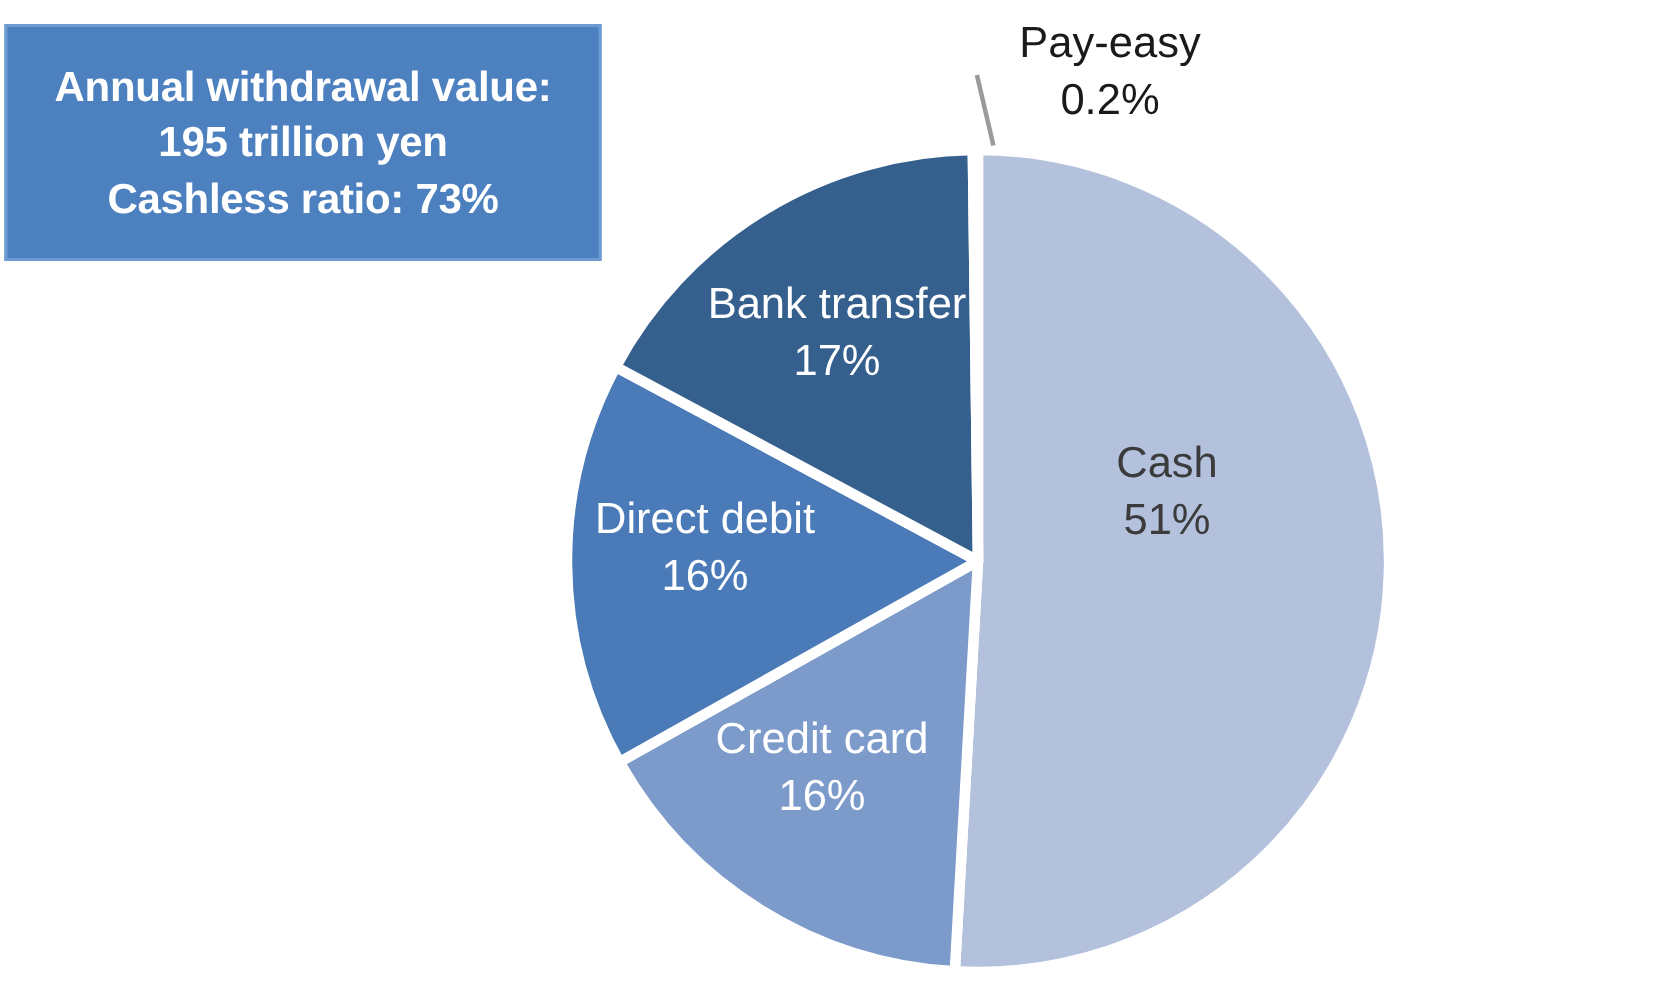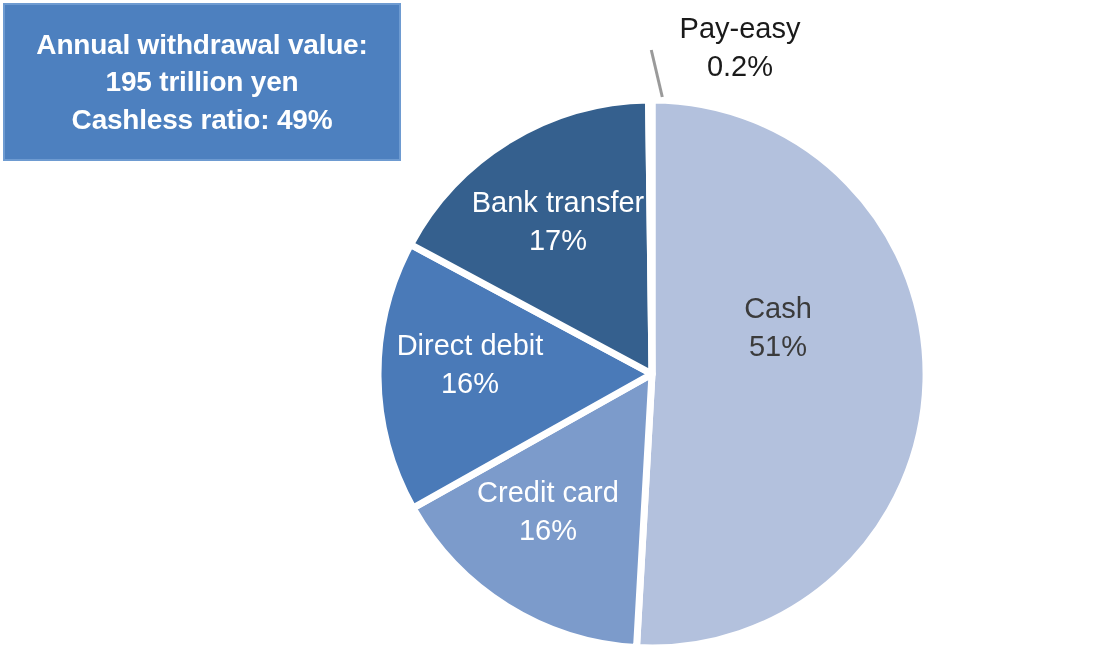--- a/index.html
+++ b/index.html
@@ -20,21 +20,21 @@
     left: 0;
     top: 0;
     width: 1120px;
     height: 668px;
   }
 
   
   .summary-box {
     position: absolute;
     left: 3px;
-    top: 3px;
+    top: 16px;
     width: 398px;
     height: 158px;
     background: #4D80BF;
     border: 2px solid #6E9BD1;
     box-sizing: border-box;
     display: flex;
     flex-direction: column;
     align-items: center;
     justify-content: center;
     color: #ffffff;
@@ -65,21 +65,21 @@
   }
 </style>
 </head>
 <body>
 
 <div id="chart-root">
 
   <div class="summary-box">
     <div class="summary-line">Annual withdrawal value:</div>
     <div class="summary-line">195 trillion yen</div>
-    <div class="summary-line">Cashless ratio: 49%</div>
+    <div class="summary-line">Cashless ratio: 73%</div>
   </div>
 
   <svg class="pie-svg" width="1120" height="668" viewBox="0 0 1120 668">
     <g id="pie-slices">
         <path d="M 652 374 L 652.00 100.00 A 274 274 0 1 1 636.54 647.56 Z" fill="#B3C1DD" stroke="#FFFFFF" stroke-width="7" stroke-linejoin="round"></path>
         <path d="M 652 374 L 636.54 647.56 A 274 274 0 0 1 413.01 508.01 Z" fill="#7C9BCB" stroke="#FFFFFF" stroke-width="7" stroke-linejoin="round"></path>
         <path d="M 652 374 L 413.01 508.01 A 274 274 0 0 1 410.53 244.51 Z" fill="#4A7AB8" stroke="#FFFFFF" stroke-width="7" stroke-linejoin="round"></path>
         <path d="M 652 374 L 410.53 244.51 A 274 274 0 0 1 648.56 100.02 Z" fill="#35608E" stroke="#FFFFFF" stroke-width="7" stroke-linejoin="round"></path>
         <path d="M 652 374 L 648.56 100.02 A 274 274 0 0 1 652.00 100.00 Z" fill="#B3C1DD" stroke="#FFFFFF" stroke-width="7" stroke-linejoin="round"></path>
       </g>

